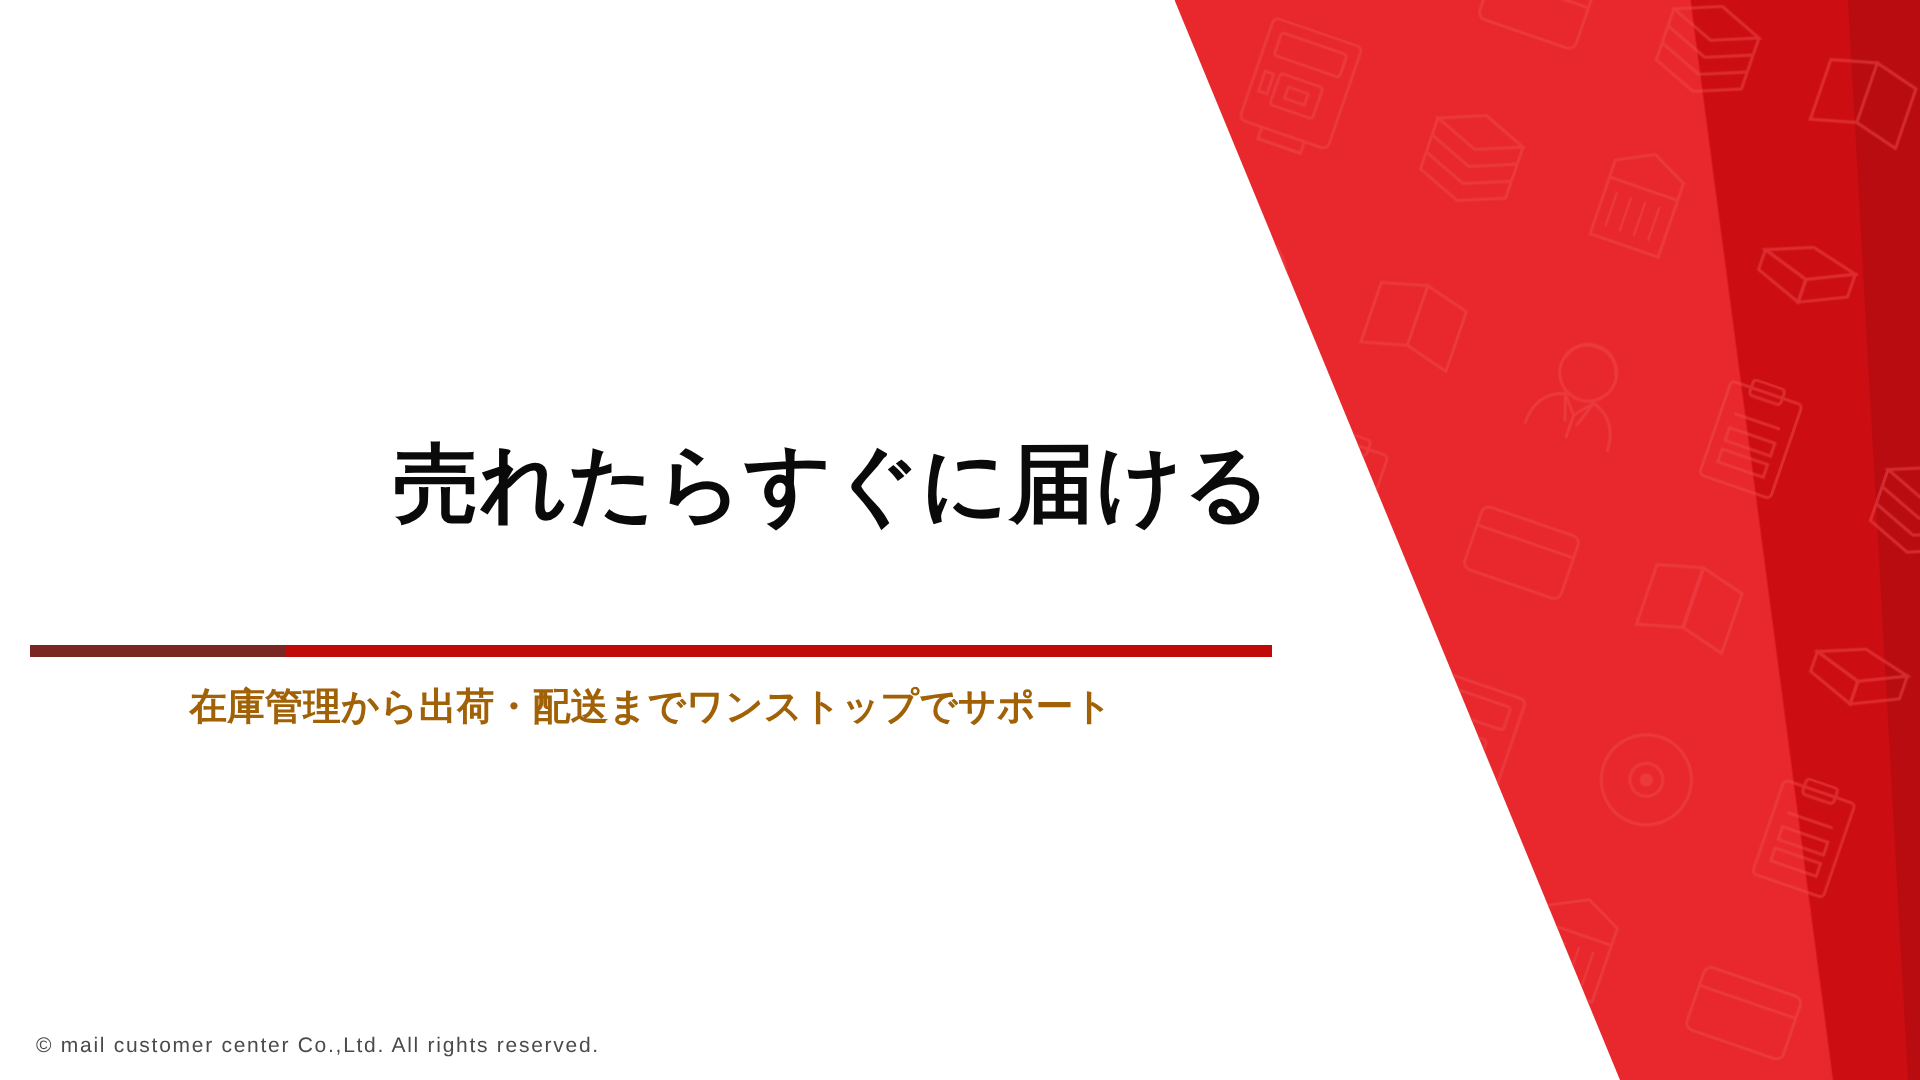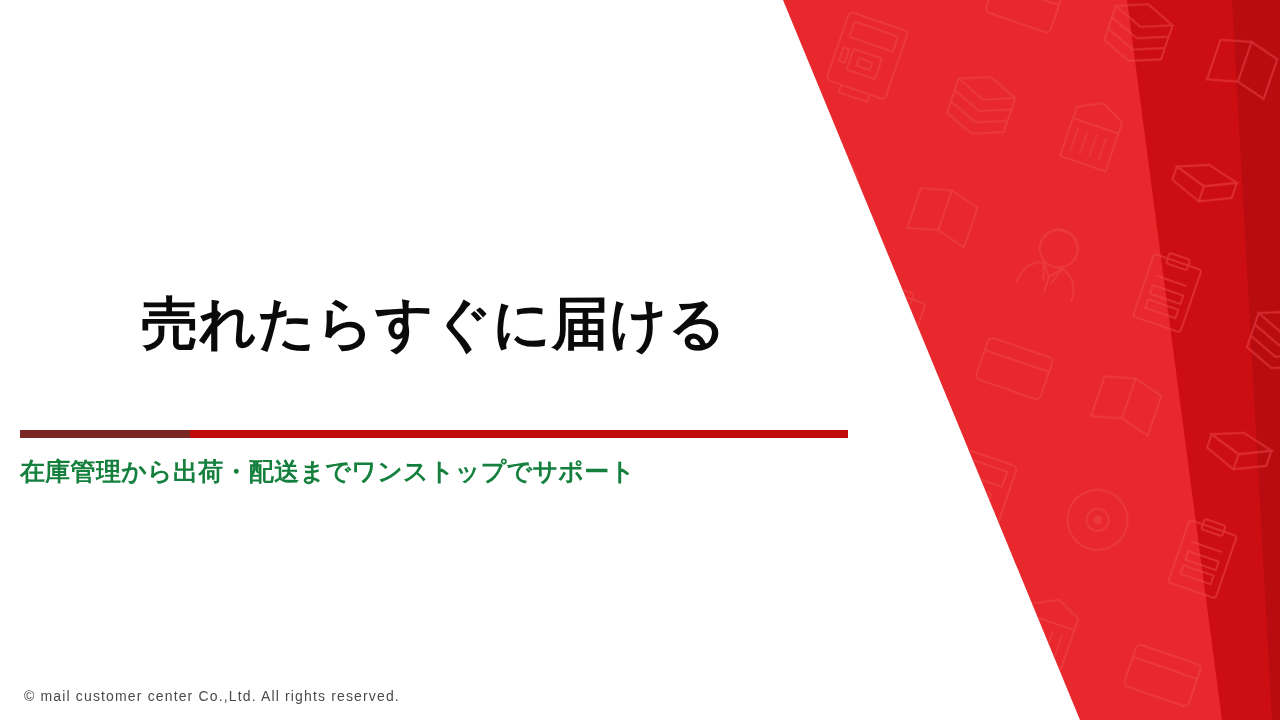--- a/index.html
+++ b/index.html
@@ -39,21 +39,21 @@
   
   #title-block {
     position: absolute;
     left: 20px;
     top: 292px;
     width: 828px;
   }
 
   .title-line {
     margin: 0;
-    text-align: center;
+    text-align: right;
     color: #0a0a0a;
     font-weight: 700;
     font-size: 57px;
     line-height: 1.10;
     letter-spacing: 0.5px;
     white-space: nowrap;
   }
 
   #divider {
     position: absolute;
@@ -73,22 +73,22 @@
     height: 100%;
     background: #c00a0a;
   }
 
   #subtitle {
     position: absolute;
     left: 20px;
     top: 455px;
     width: 828px;
     margin: 0;
-    text-align: left;
-    color: #15803d;
+    text-align: center;
+    color: #a16207;
     font-weight: 700;
     font-size: 25px;
     line-height: 1.3;
     letter-spacing: 0.3px;
     white-space: nowrap;
   }
 
   
   #footer {
     position: absolute;

